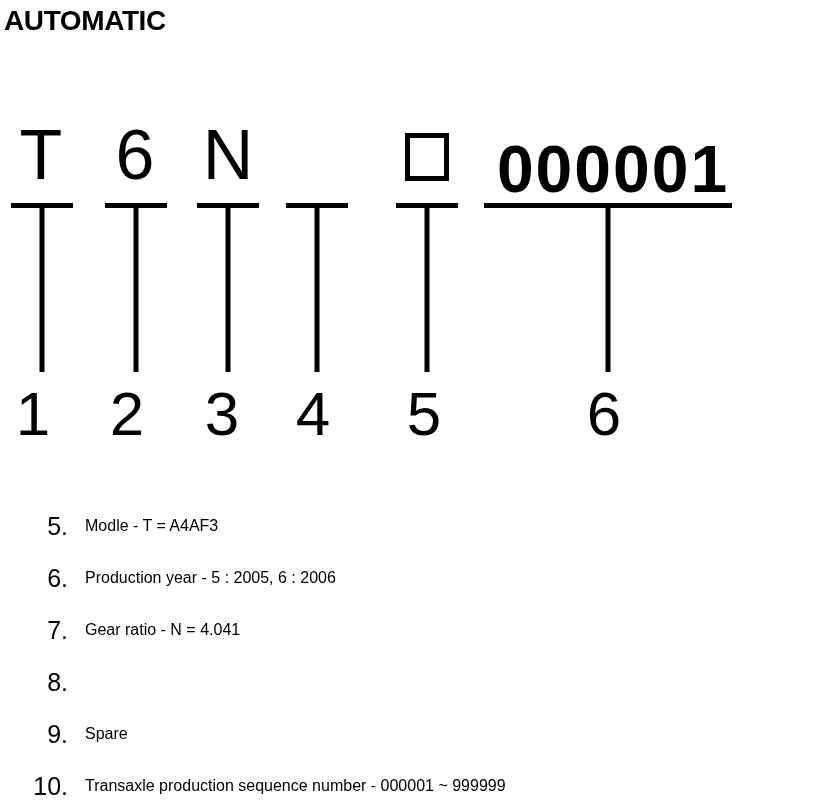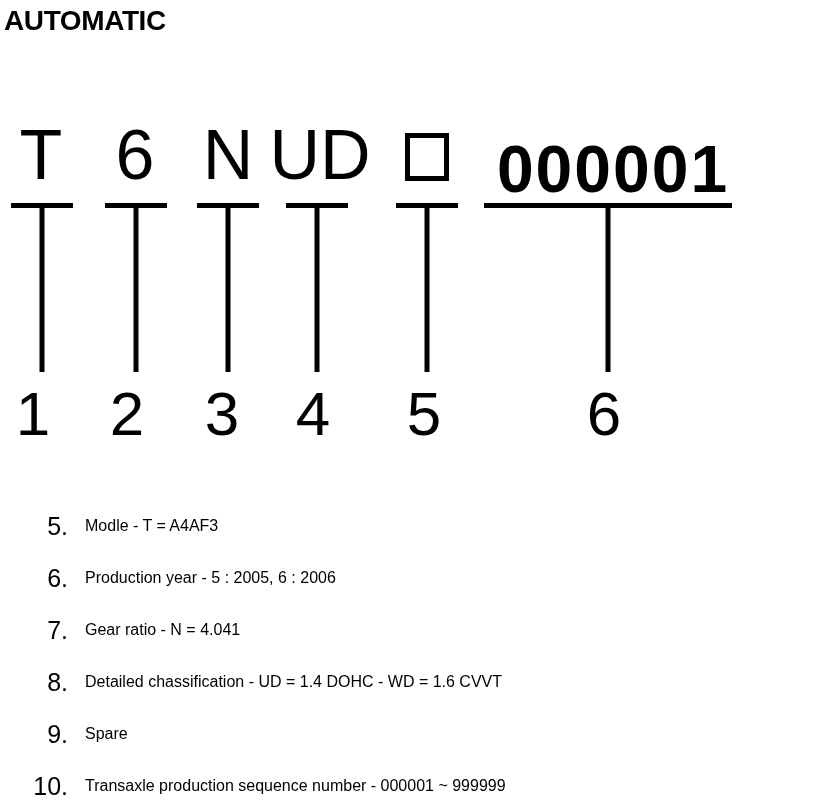--- a/index.html
+++ b/index.html
@@ -135,21 +135,20 @@
 </style>
 </head>
 <body>
 
 <div id="title">AUTOMATIC</div>
 
 <div id="code-row">
     <div class="code-char" style="left: 41px;">T</div>
     <div class="code-char" style="left: 135px;">6</div>
     <div class="code-char" style="left: 228px;">N</div>
-    <div class="code-char" style="left: 320px;">UD</div>
     <div class="code-square" style="left: 427px;"></div>
     <div class="code-char bold-digits" style="left: 613px; margin-top: 14px;">000001</div>
   </div>
 
 <div id="leaders">
     <div class="leader-bar" style="left: 42px; top: 203px; width: 62px;"></div>
     <div class="leader-stem" style="left: 42px; top: 208px; height: 164px;"></div>
     <div class="leader-bar" style="left: 136px; top: 203px; width: 62px;"></div>
     <div class="leader-stem" style="left: 136px; top: 208px; height: 164px;"></div>
     <div class="leader-bar" style="left: 228px; top: 203px; width: 62px;"></div>
@@ -179,21 +178,20 @@
     <div class="legend-item">
       <span class="legend-num">6.</span>
       <span class="legend-text">Production year - 5 : 2005, 6 : 2006</span>
     </div>
     <div class="legend-item">
       <span class="legend-num">7.</span>
       <span class="legend-text">Gear ratio - N = 4.041</span>
     </div>
     <div class="legend-item">
       <span class="legend-num">8.</span>
-      <span class="legend-text">Detailed chassification - UD = 1.4 DOHC - WD = 1.6 CVVT</span>
     </div>
     <div class="legend-item">
       <span class="legend-num">9.</span>
       <span class="legend-text">Spare</span>
     </div>
     <div class="legend-item">
       <span class="legend-num">10.</span>
       <span class="legend-text">Transaxle production sequence number - 000001 ~ 999999</span>
     </div>
   </div>

